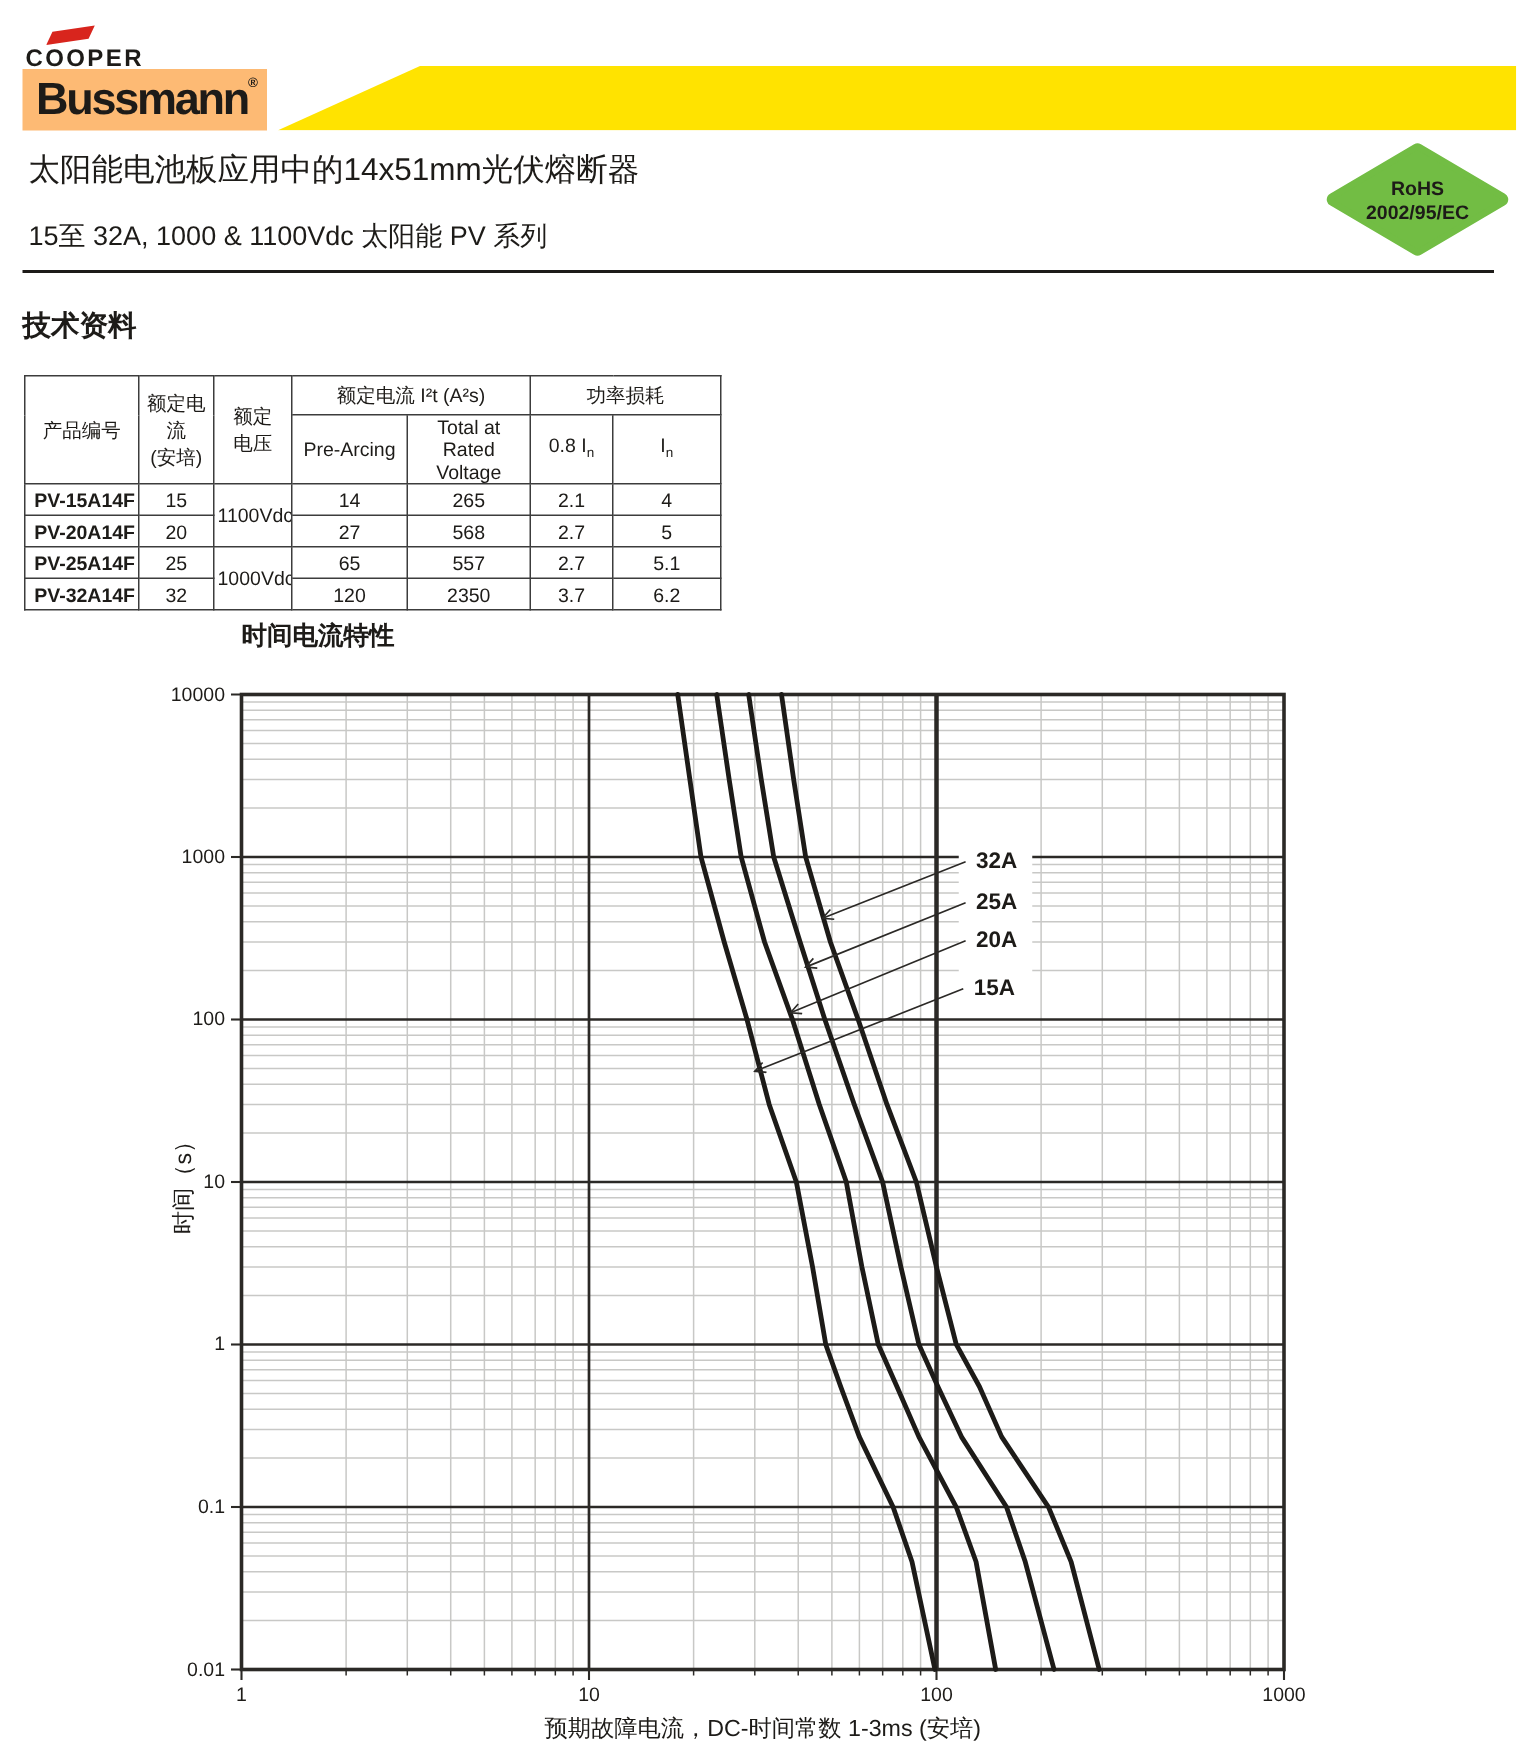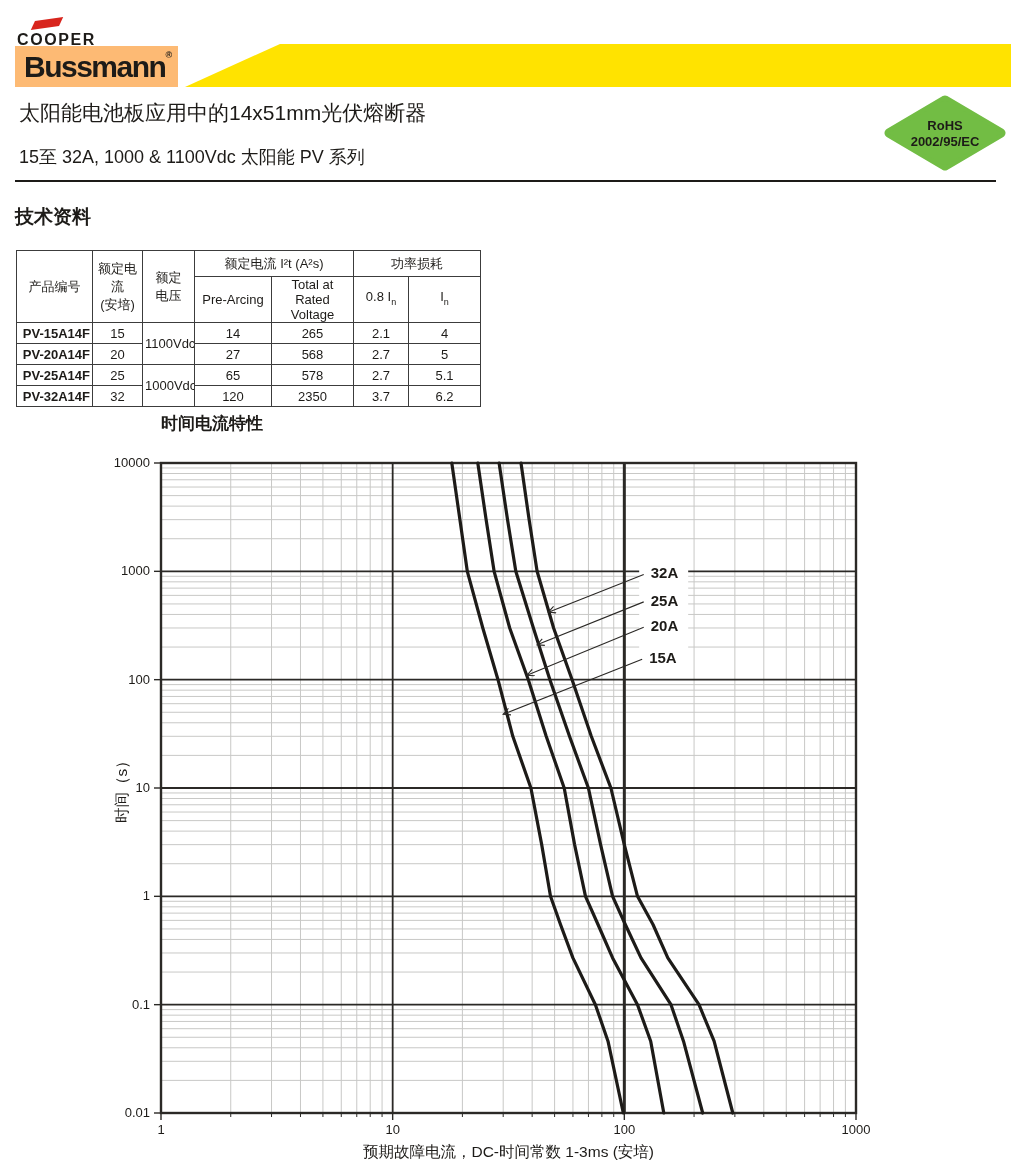--- a/index.html
+++ b/index.html
@@ -109,21 +109,21 @@
         <td>27</td>
         <td>568</td>
         <td>2.7</td>
         <td>5</td>
       </tr>
       <tr>
         <td class="code">PV-25A14F</td>
         <td>25</td>
         <td rowspan="2">1000Vdc</td>
         <td>65</td>
-        <td>578</td>
+        <td>557</td>
         <td>2.7</td>
         <td>5.1</td>
       </tr>
       <tr>
         <td class="code">PV-32A14F</td>
         <td>32</td>
         <td>120</td>
         <td>2350</td>
         <td>3.7</td>
         <td>6.2</td>

